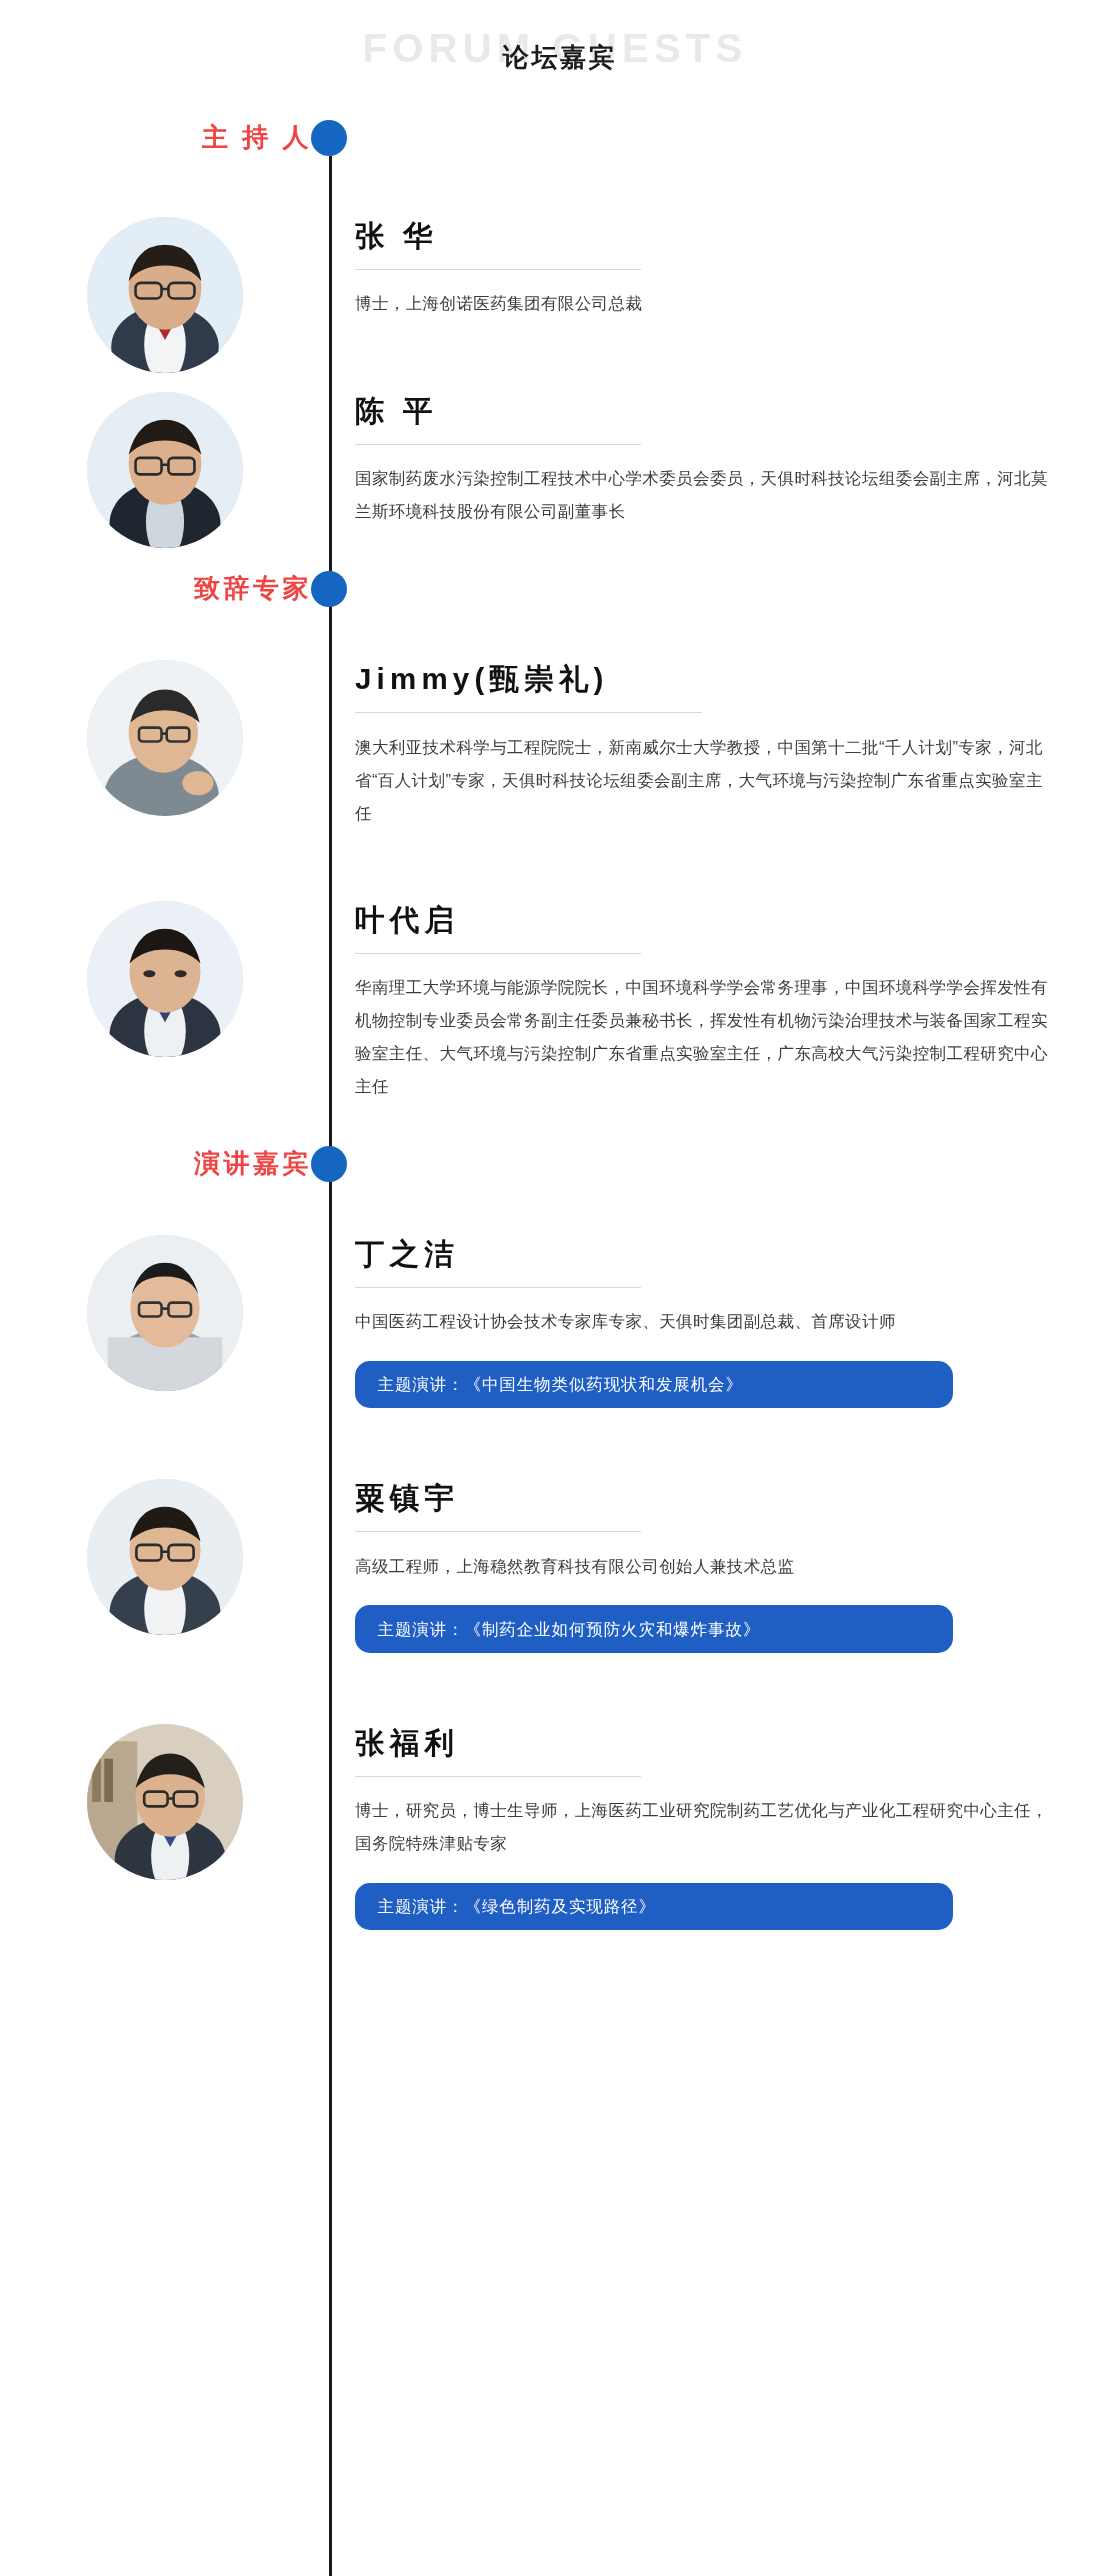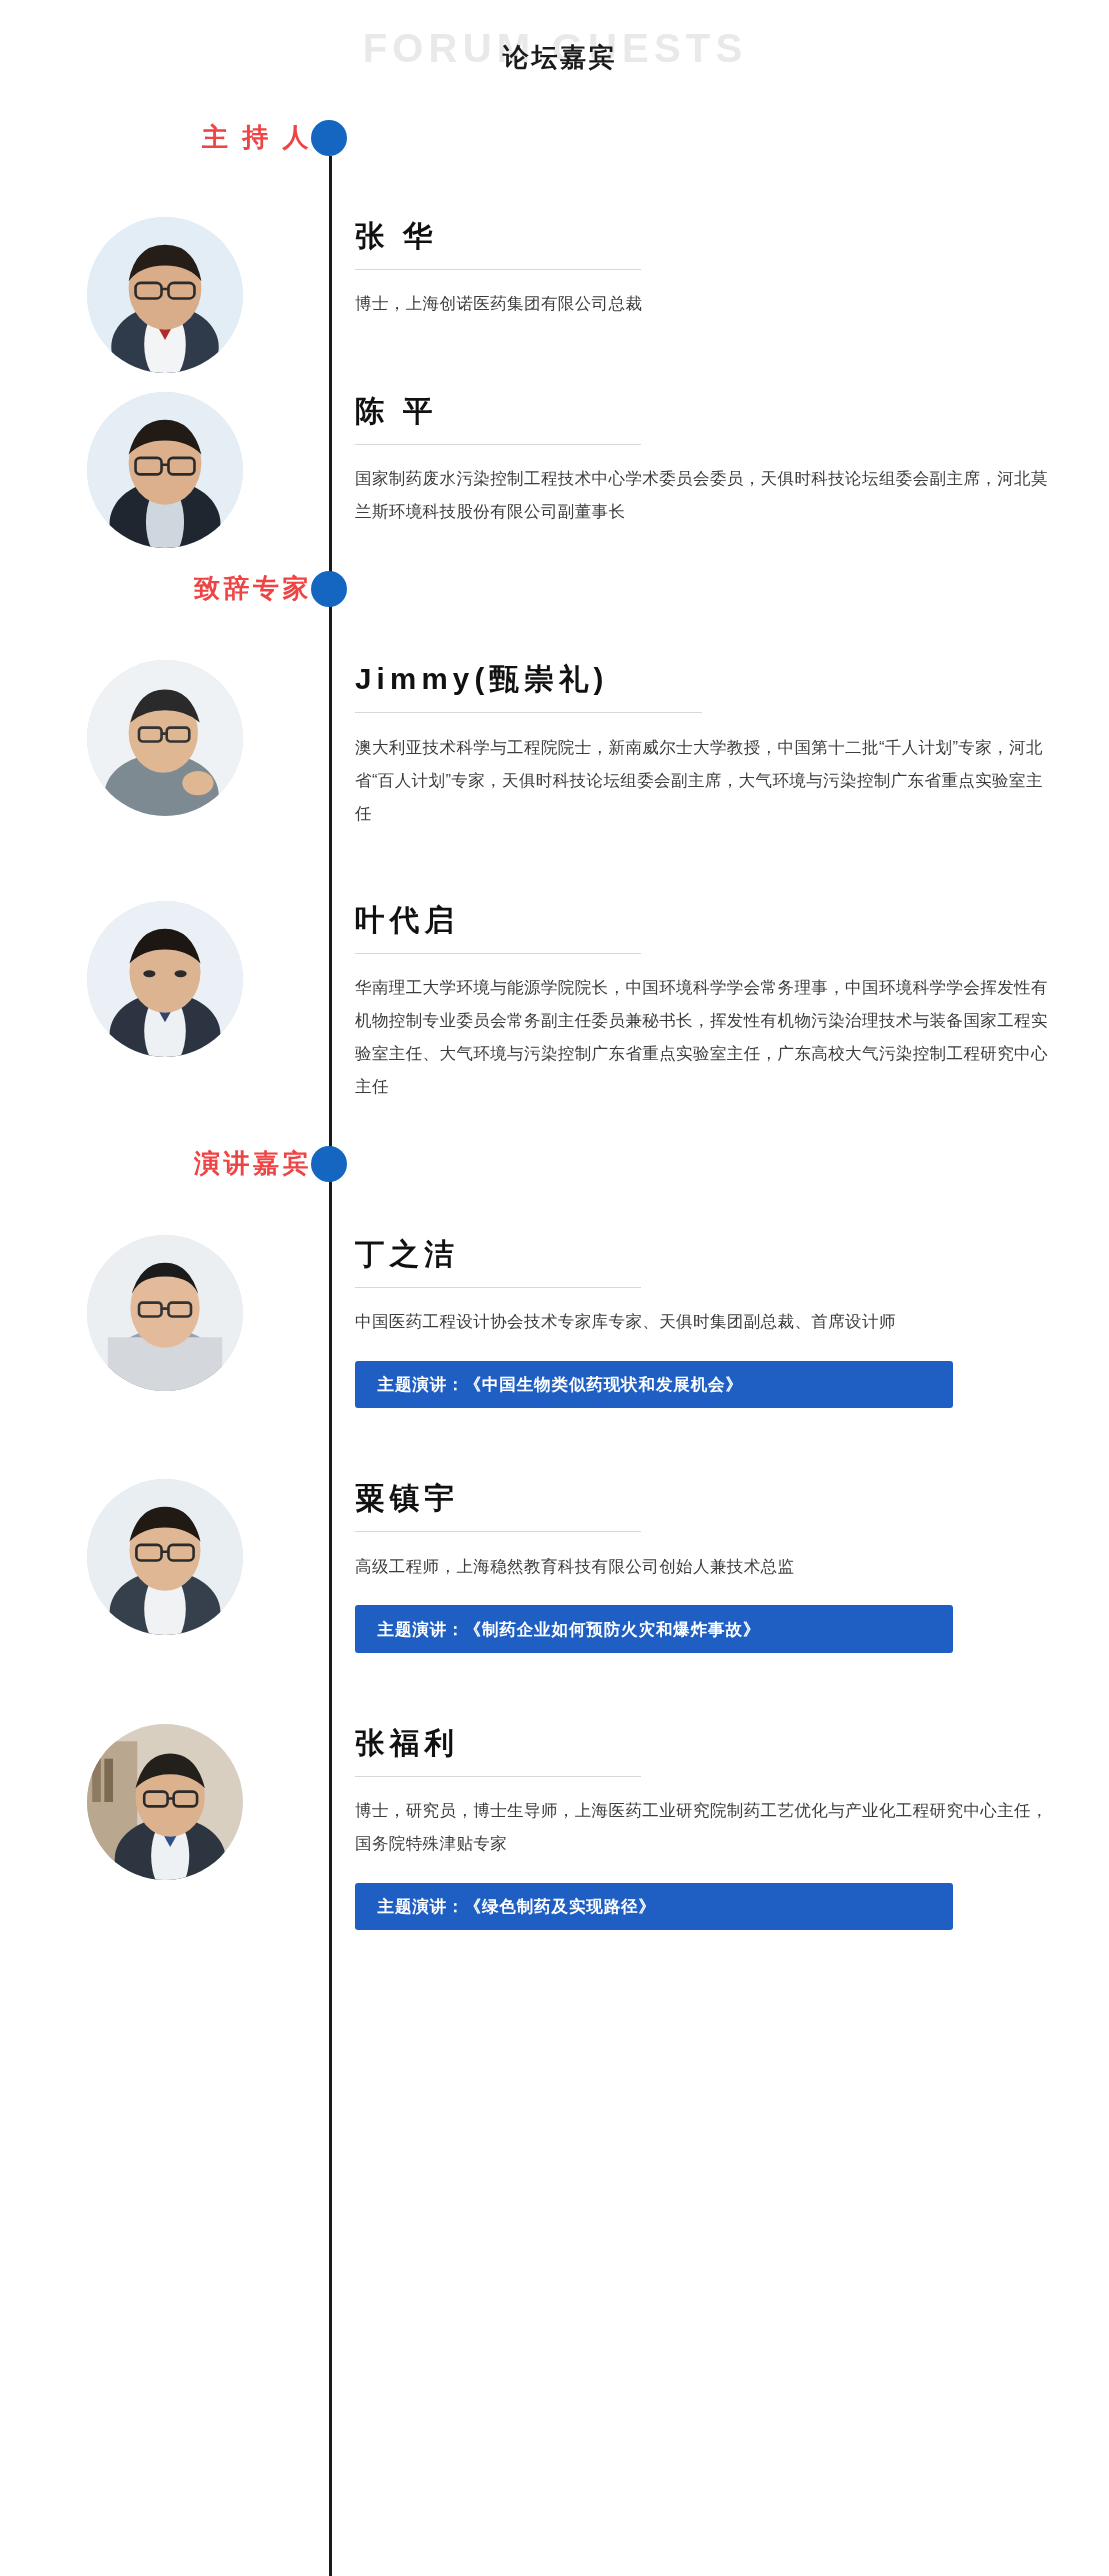--- a/index.html
+++ b/index.html
@@ -134,25 +134,24 @@
     margin: 0;
   }
   .topic {
     display: inline-block;
     margin-top: 22.5px;
     background: #1f5fc4;
     color: #fff;
     font-size: 16.5px;
     line-height: 1;
     padding: 15.6px 22.5px;
-    border-radius: 3px;
+    border-radius: 15px;
     letter-spacing: 0.9px;
     min-width: 598px;
     box-sizing: border-box;
-    font-weight: bold;
   }
 
   
   .sp-host-first { margin-top: 43px; }
 </style>
 </head>
 <body>
 
 <div class="page">
 

